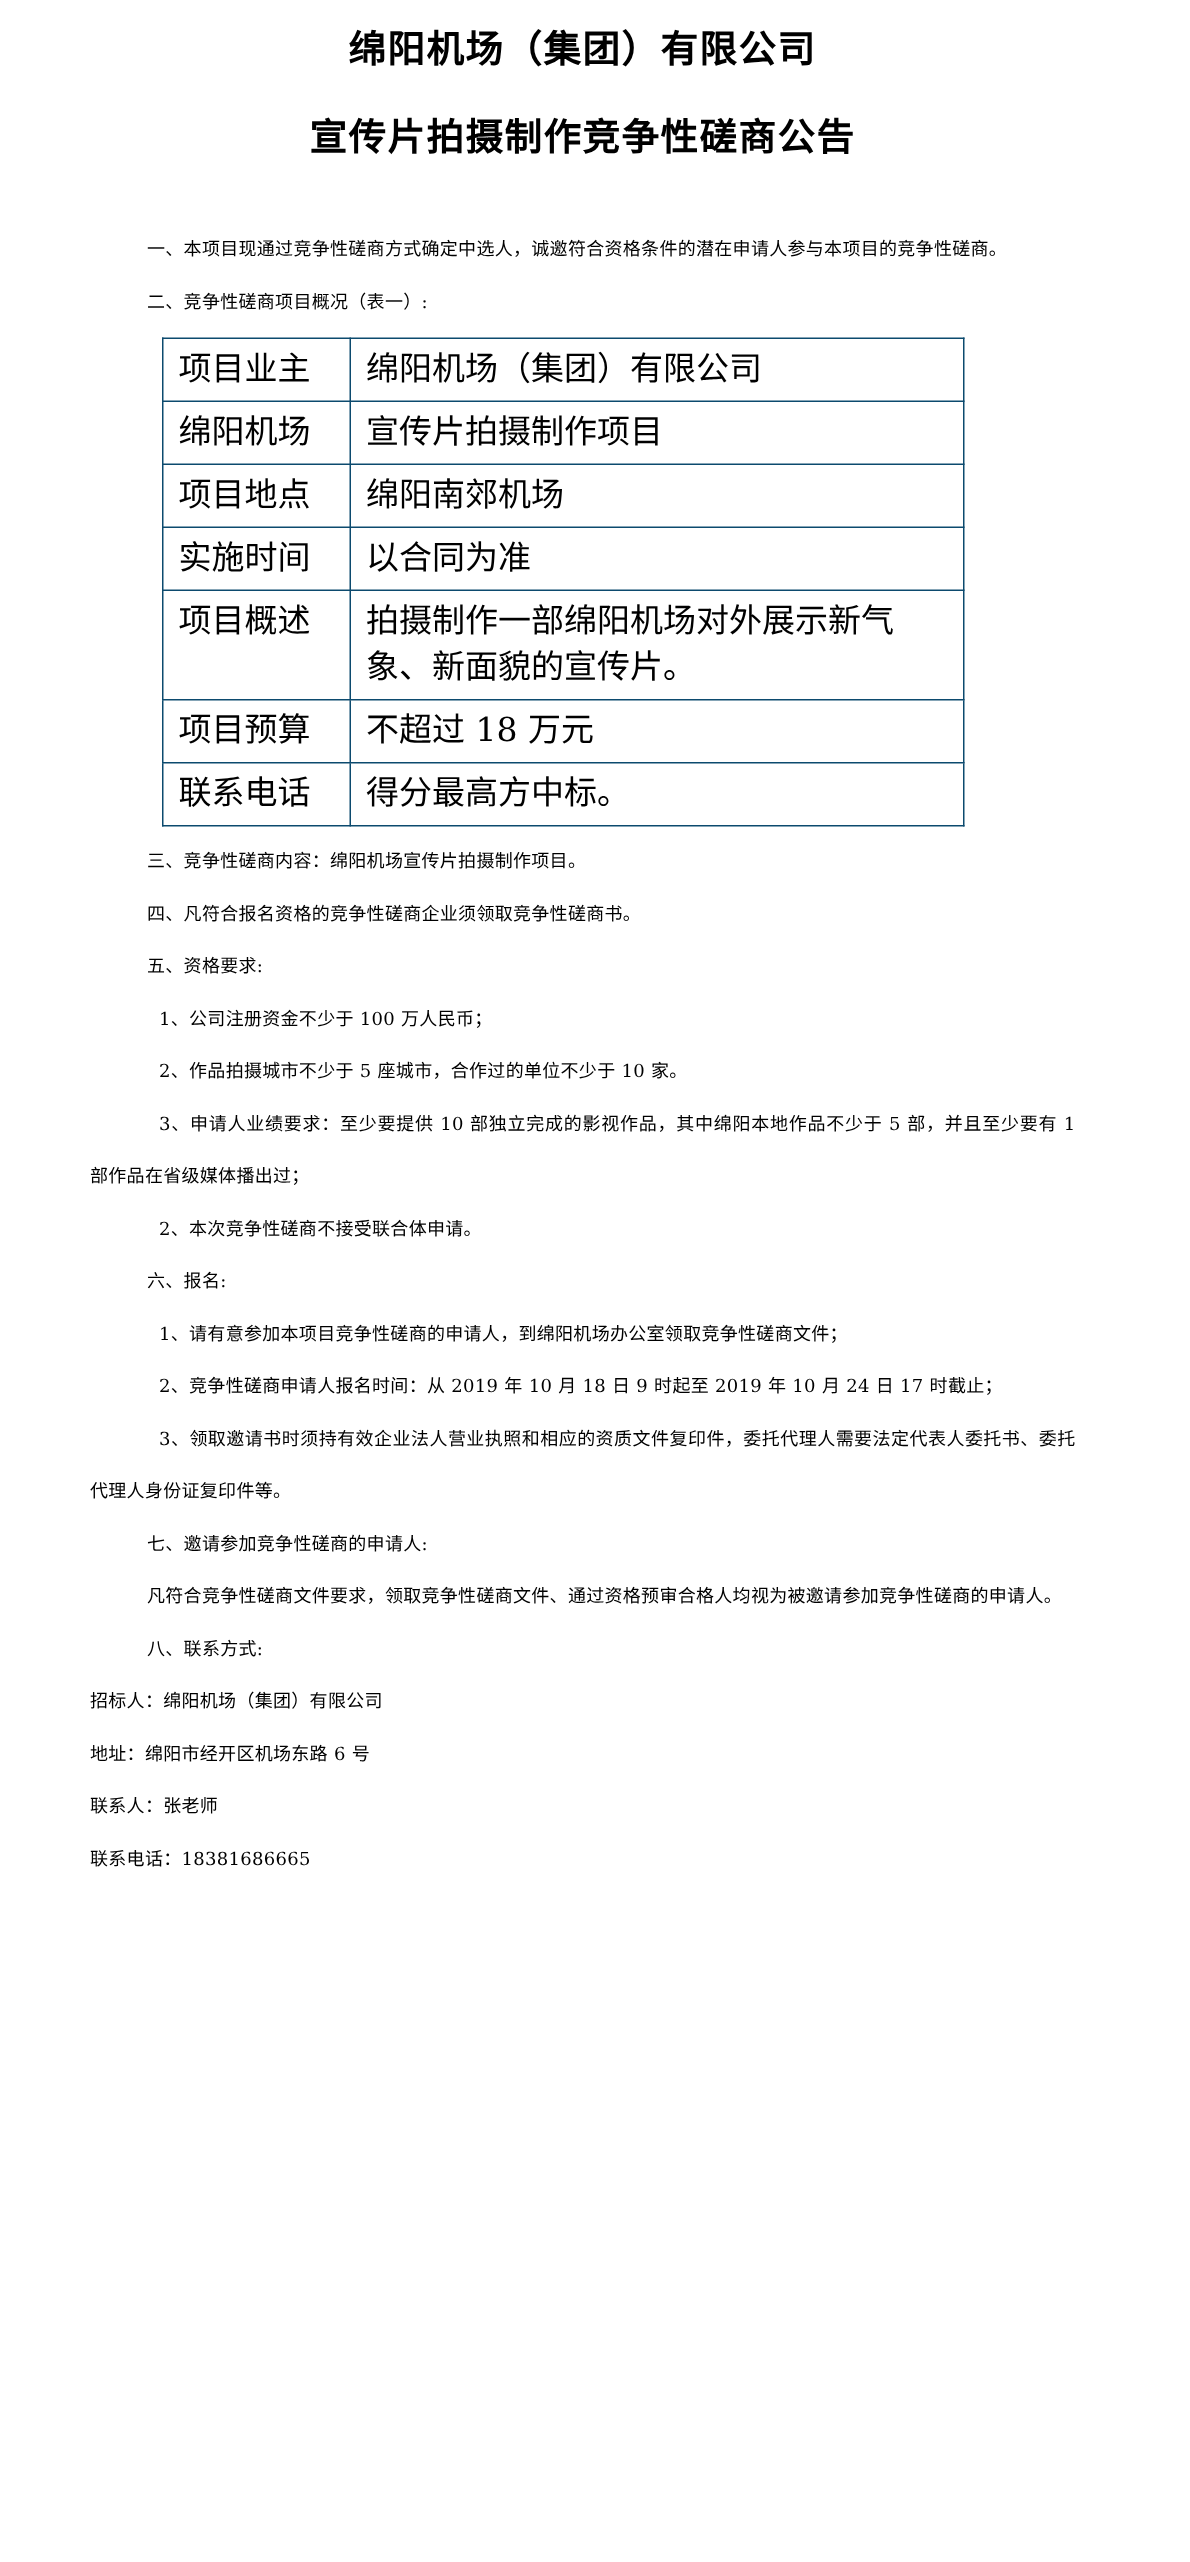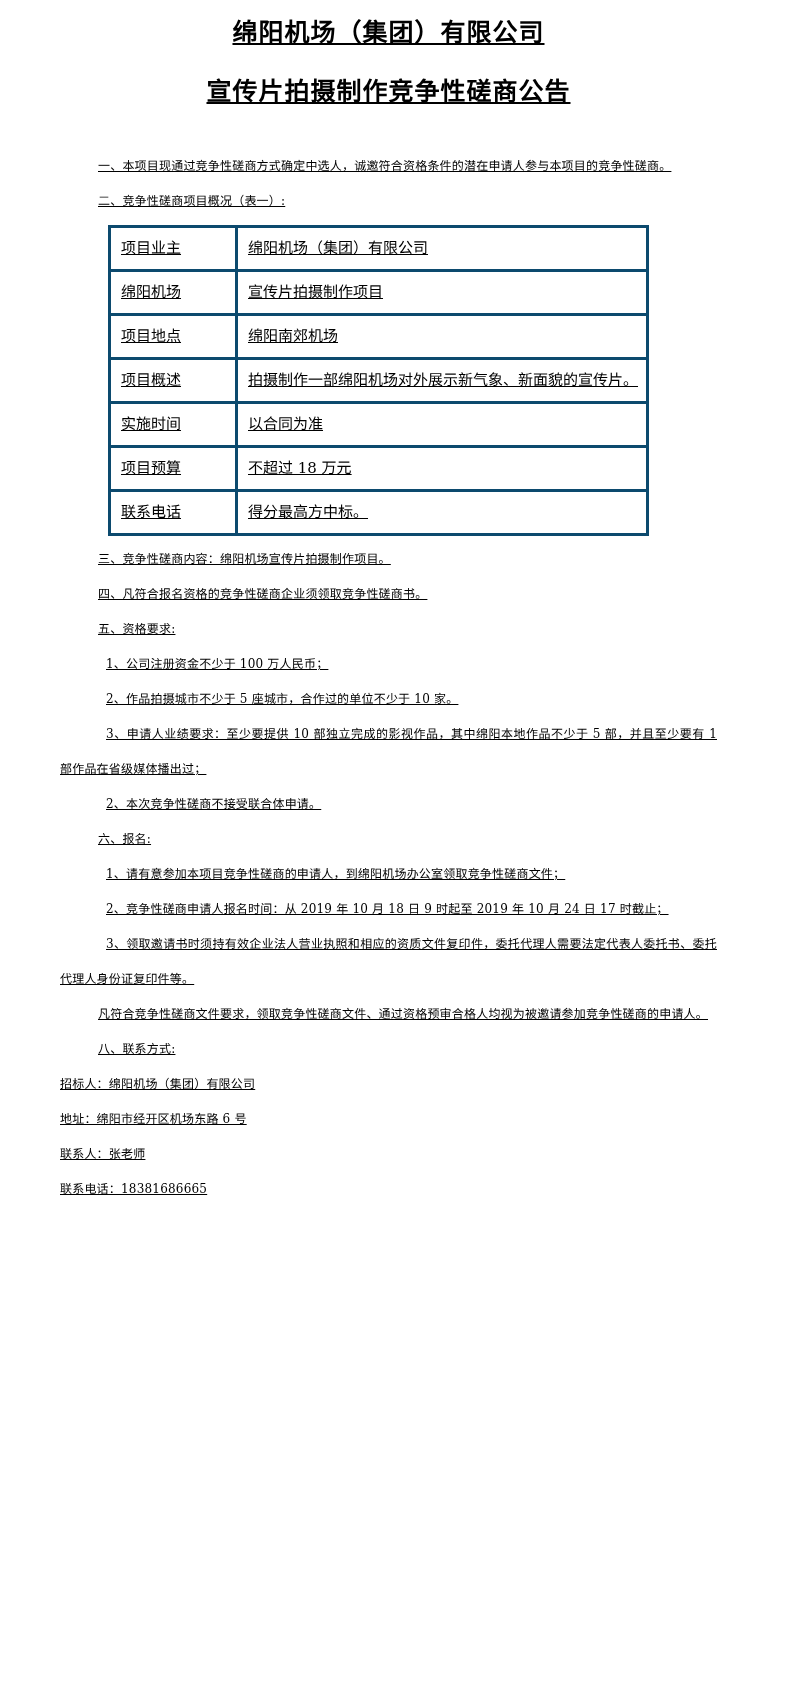--- a/index.html
+++ b/index.html
@@ -12,21 +12,20 @@
     min-height: 1708px;
     font-family: "DejaVu Serif", "Liberation Serif", serif;
     color: #000000;
   }
   .page {
     width: 777px;
     min-height: 1708px;
     box-sizing: border-box;
     padding: 6px 60px 20px 60px;
     position: relative;
-    text-decoration: underline;
   }
   .title-block {
     text-align: center;
     margin-top: 4px;
   }
   .title-line {
     font-size: 25px;
     font-weight: bold;
     letter-spacing: 1px;
     line-height: 46px;
@@ -55,22 +54,22 @@
   p.noindent {
     text-indent: 0;
   }
   table.info {
     border-collapse: collapse;
     width: 516px;
     margin: 6px 0 6px 48px;
     table-layout: fixed;
   }
   table.info td {
-    border: 3px solid #0c4a6e;
-    font-size: 15px;
+    border: 1px solid #0c4a6e;
+    font-size: 22px;
     line-height: 31px;
     padding: 5px 8px 5px 10px;
     vertical-align: top;
   }
   table.info td.label {
     width: 106px;
     white-space: nowrap;
   }
   table.info td.value {
     width: 390px;
@@ -103,26 +102,26 @@
         </tr>
         <tr>
           <td class="label">绵阳机场</td>
           <td class="value">宣传片拍摄制作项目</td>
         </tr>
         <tr>
           <td class="label">项目地点</td>
           <td class="value">绵阳南郊机场</td>
         </tr>
         <tr>
+          <td class="label">实施时间</td>
+          <td class="value">以合同为准</td>
+        </tr>
+        <tr>
           <td class="label">项目概述</td>
           <td class="value">拍摄制作一部绵阳机场对外展示新气象、新面貌的宣传片。</td>
-        </tr>
-        <tr>
-          <td class="label">实施时间</td>
-          <td class="value">以合同为准</td>
         </tr>
         <tr>
           <td class="label">项目预算</td>
           <td class="value">不超过 18 万元</td>
         </tr>
         <tr>
           <td class="label">联系电话</td>
           <td class="value">得分最高方中标。</td>
         </tr>
       </tbody>
@@ -135,20 +134,21 @@
     <p class="para indent3">1、公司注册资金不少于 100 万人民币；</p>
     <p class="para indent3">2、作品拍摄城市不少于 5 座城市，合作过的单位不少于 10 家。</p>
     <p class="para indent3">3、申请人业绩要求：至少要提供 10 部独立完成的影视作品，其中绵阳本地作品不少于 5 部，并且至少要有 1 部作品在省级媒体播出过；</p>
     <p class="para indent3">2、本次竞争性磋商不接受联合体申请。</p>
 
     <p class="para indent2">六、报名:</p>
     <p class="para indent3">1、请有意参加本项目竞争性磋商的申请人，到绵阳机场办公室领取竞争性磋商文件；</p>
     <p class="para indent3">2、竞争性磋商申请人报名时间：从 2019 年 10 月 18 日 9 时起至 2019 年 10 月 24 日 17 时截止；</p>
     <p class="para indent3">3、领取邀请书时须持有效企业法人营业执照和相应的资质文件复印件，委托代理人需要法定代表人委托书、委托代理人身份证复印件等。</p>
 
+    <p class="para indent2">七、邀请参加竞争性磋商的申请人:</p>
     <p class="para indent2">凡符合竞争性磋商文件要求，领取竞争性磋商文件、通过资格预审合格人均视为被邀请参加竞争性磋商的申请人。</p>
 
     <p class="para indent2">八、联系方式:</p>
 
     <div class="contact-block">
       <p class="para noindent">招标人：绵阳机场（集团）有限公司</p>
       <p class="para noindent">地址：绵阳市经开区机场东路 6 号</p>
       <p class="para noindent">联系人：张老师</p>
       <p class="para noindent">联系电话：18381686665</p>
     </div>

